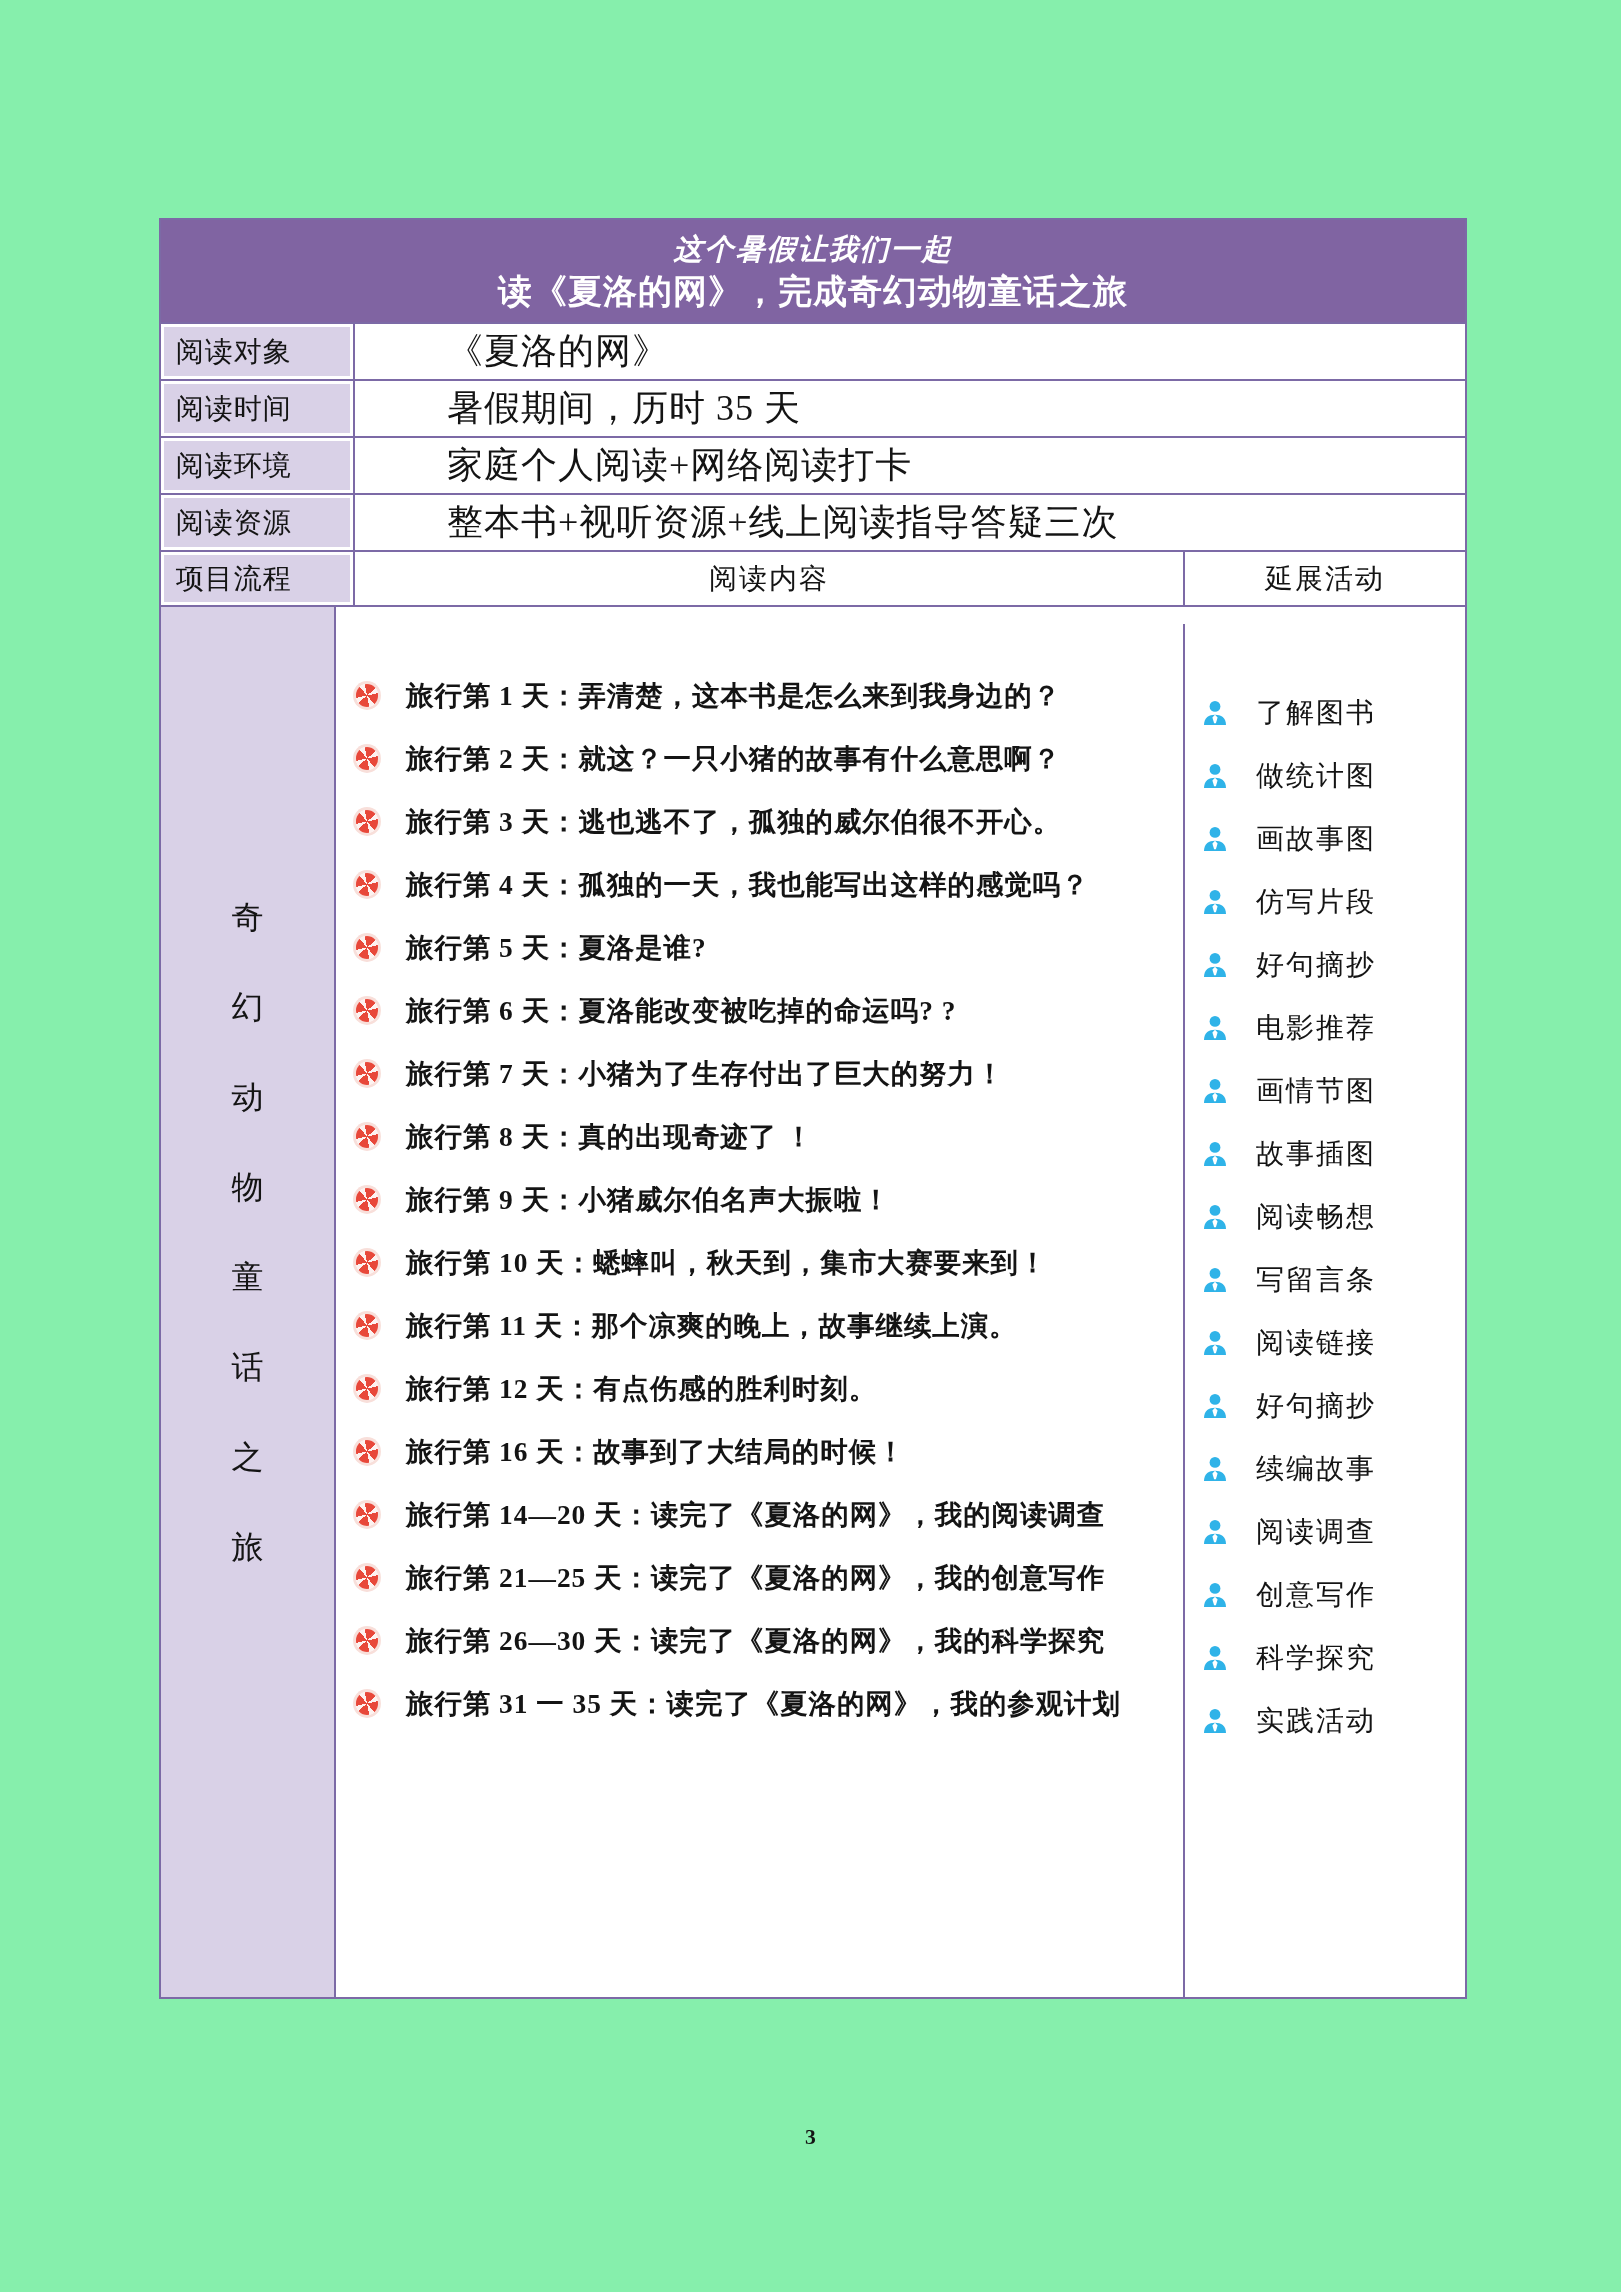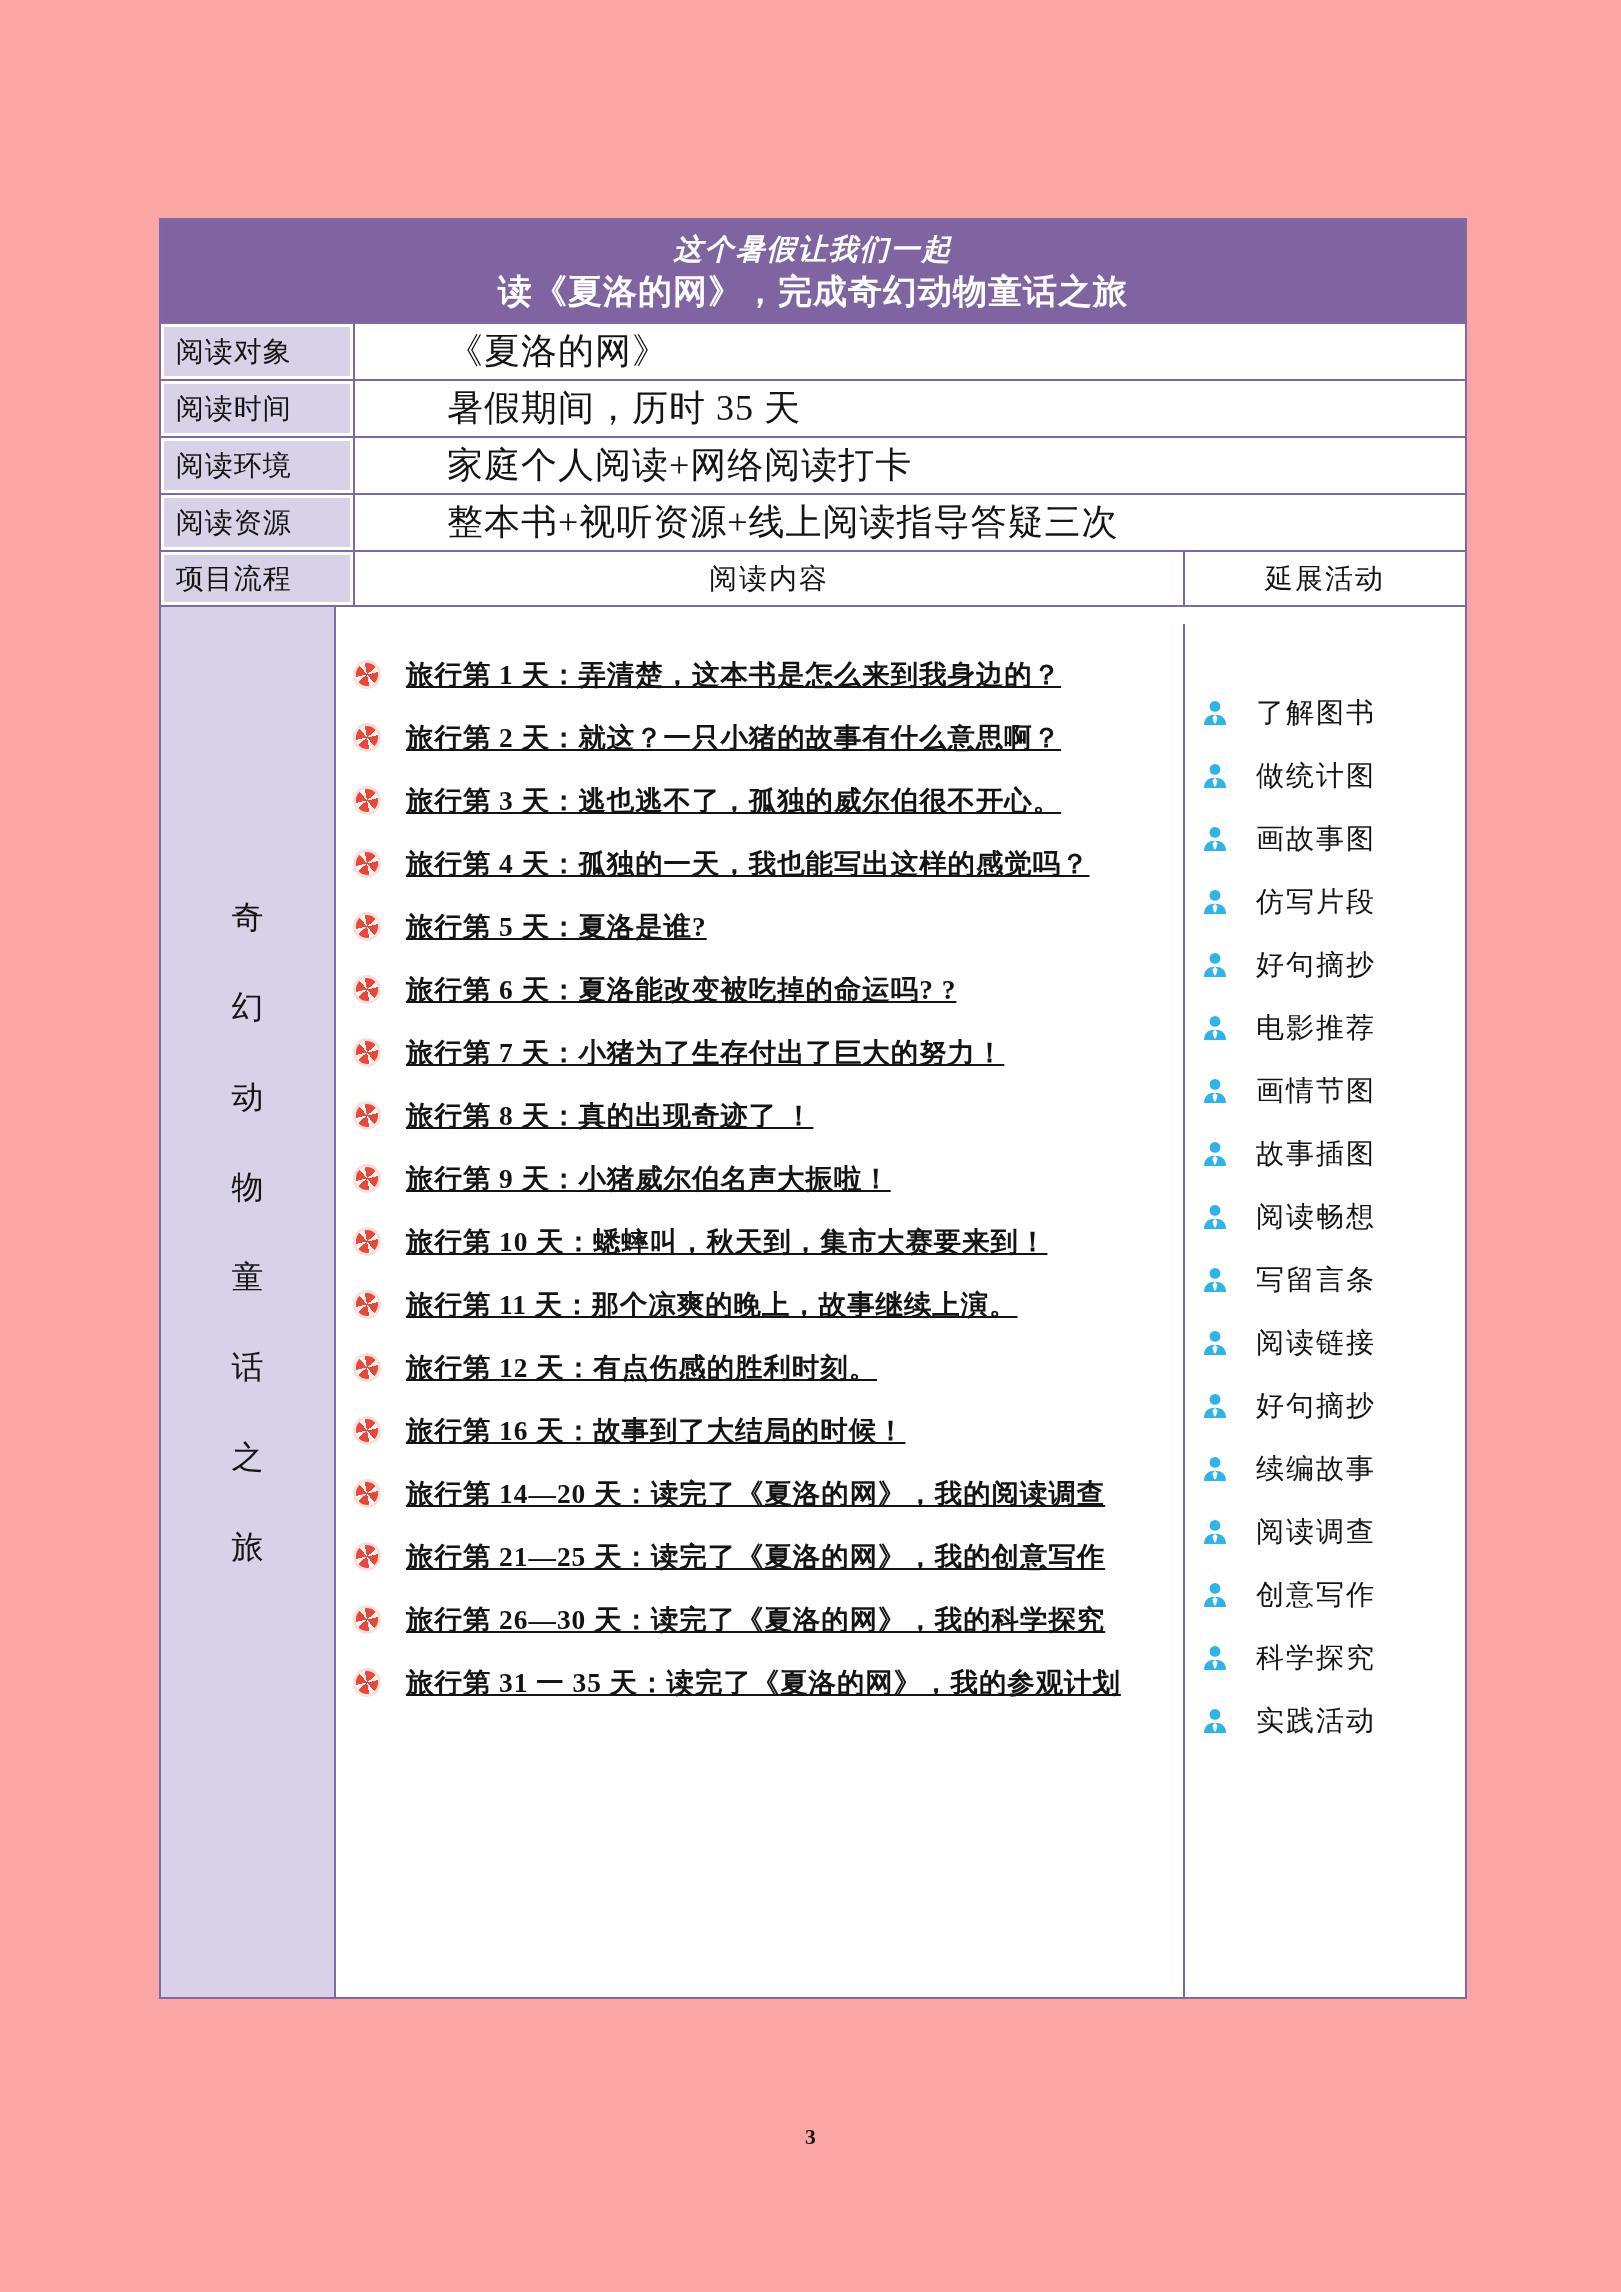--- a/index.html
+++ b/index.html
@@ -1,18 +1,18 @@
 <!DOCTYPE html>
 <html><head>
 <meta charset="utf-8">
 <style>
   * { margin:0; padding:0; box-sizing:border-box; }
   html,body { background:#ffffff; }
   .page {
-    position:relative; width:1621px; height:2293px; background:#fca5a5;
+    position:relative; width:1621px; height:2293px; background:#86efac;
     font-family:"Liberation Serif","DejaVu Serif",serif; color:#141414;
     overflow:hidden;
   }
   .doc-table {
     position:absolute; left:159px; top:218px; width:1308px; height:1781px;
     border:2.9px solid #7c6aa6; display:flex; flex-direction:column; background:#fff;
   }
   
   .hdr { height:102px; background:#8064a2; color:#ffffff; text-align:center; padding-top:9.8px; }
   .hdr-line1 { font-size:29px; font-weight:bold; font-style:italic; line-height:39px; letter-spacing:2px; }
@@ -28,21 +28,21 @@
   .flow-content { flex:1; display:flex; align-items:center; justify-content:center; font-size:28px; letter-spacing:2px; }
   .flow-activity { width:282px; border-left:2px solid #7c6aa6; display:flex; align-items:center; justify-content:center; font-size:28px; letter-spacing:2px; }
   
   .main-row { display:flex; border-top:2.9px solid #7c6aa6; flex:1; }
   .journey-col {
     width:175px; border-right:2.9px solid #7c6aa6; background:#d9d1e7;
     display:flex; flex-direction:column; align-items:center;
     padding-top:294px; font-size:32px; letter-spacing:0;
   }
   .journey-col span { display:block; height:32px; line-height:32px; margin-bottom:58px; }
-  .content-col { flex:1; padding-top:36px;text-decoration:underline; }
+  .content-col { flex:1; padding-top:57px; }
   .c-item { height:63px; display:flex; align-items:center; padding-left:19.6px; }
   .pin {
     width:22.5px; height:22.5px; min-width:22.5px; border-radius:50%;
     background:conic-gradient(from -12deg,
       #e8483a 0deg 62deg,  #fdf2f0 62deg 90deg,
       #e8483a 90deg 152deg, #fdf2f0 152deg 180deg,
       #e8483a 180deg 242deg,#fdf2f0 242deg 270deg,
       #e8483a 270deg 332deg,#fdf2f0 332deg 360deg);
     box-shadow:0 0 0 2.9px #f8dfda;
   }

